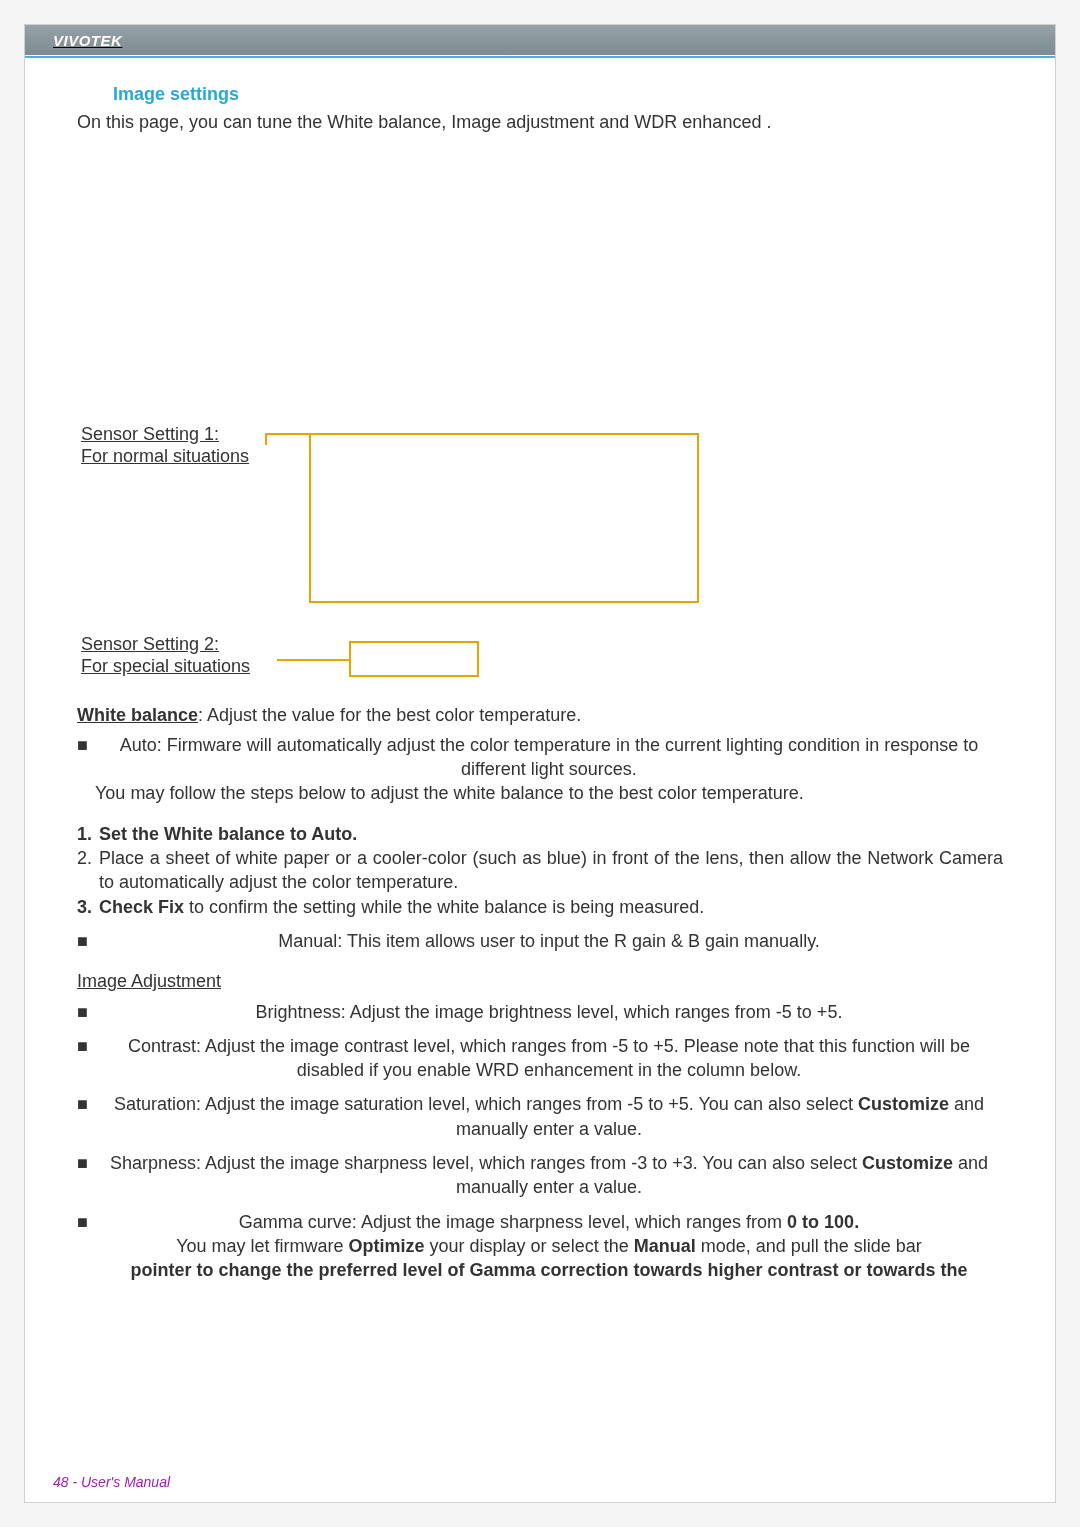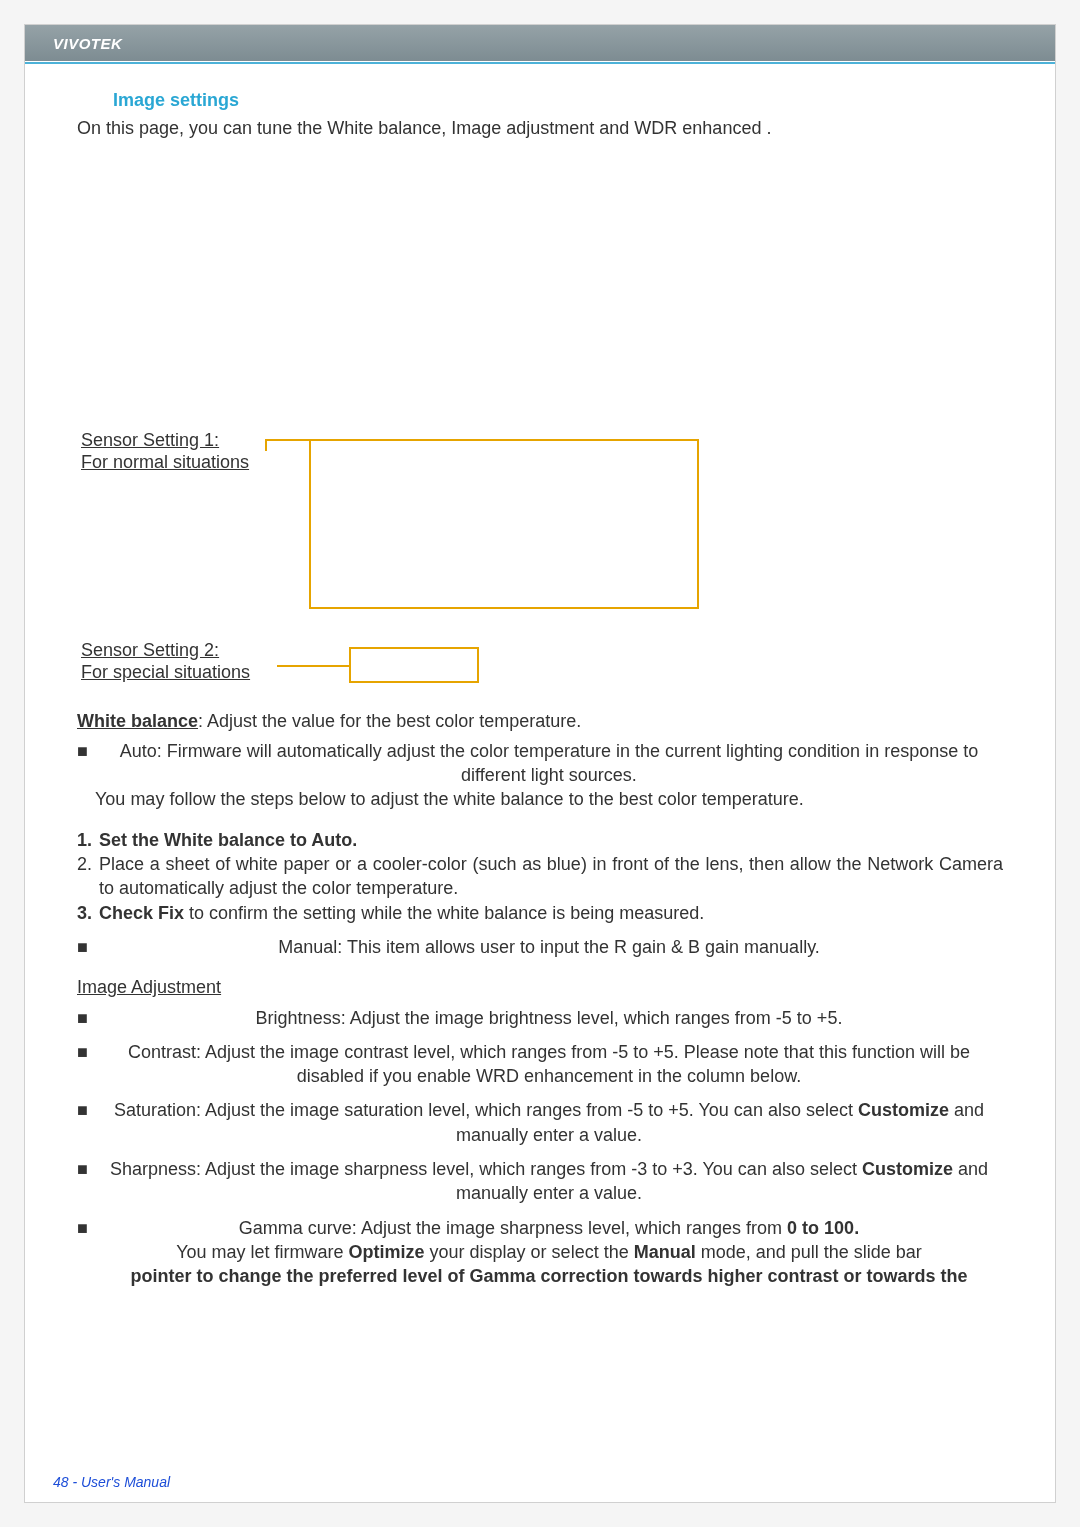--- a/index.html
+++ b/index.html
@@ -14,24 +14,25 @@
     position: absolute;
     top: 24px;
     left: 24px;
     right: 24px;
     bottom: 24px;
     background: #ffffff;
     border: 1px solid #d0d0d0;
   }
   .header-band {
     background: linear-gradient(to bottom, #95a2a7 0%, #7d8c92 100%);
-    height: 36px;
+    height: 30px;
     display: flex;
     align-items: center;
     padding-left: 28px;
+    text-decoration: underline;
   }
   .brand {
     color: #ffffff;
     font-style: italic;
     font-weight: bold;
     font-size: 15px;
     letter-spacing: 0.5px;
   }
   .rule {
     height: 2px;
@@ -117,21 +118,21 @@
   .indent { padding-left: 18px; }
   .step-row { display: flex; }
   .step-num { flex: 0 0 22px; }
   .step-content { flex: 1; }
   .gap { height: 16px; }
   .gap-sm { height: 10px; }
   .footer {
     position: absolute;
     bottom: 12px;
     left: 28px;
-    color: #1d4ed8;
+    color: #a21caf;
     font-style: italic;
     font-size: 14px;
   }
 </style>
 </head>
 <body>
 
 <div class="page">
 
   <div class="header-band">

